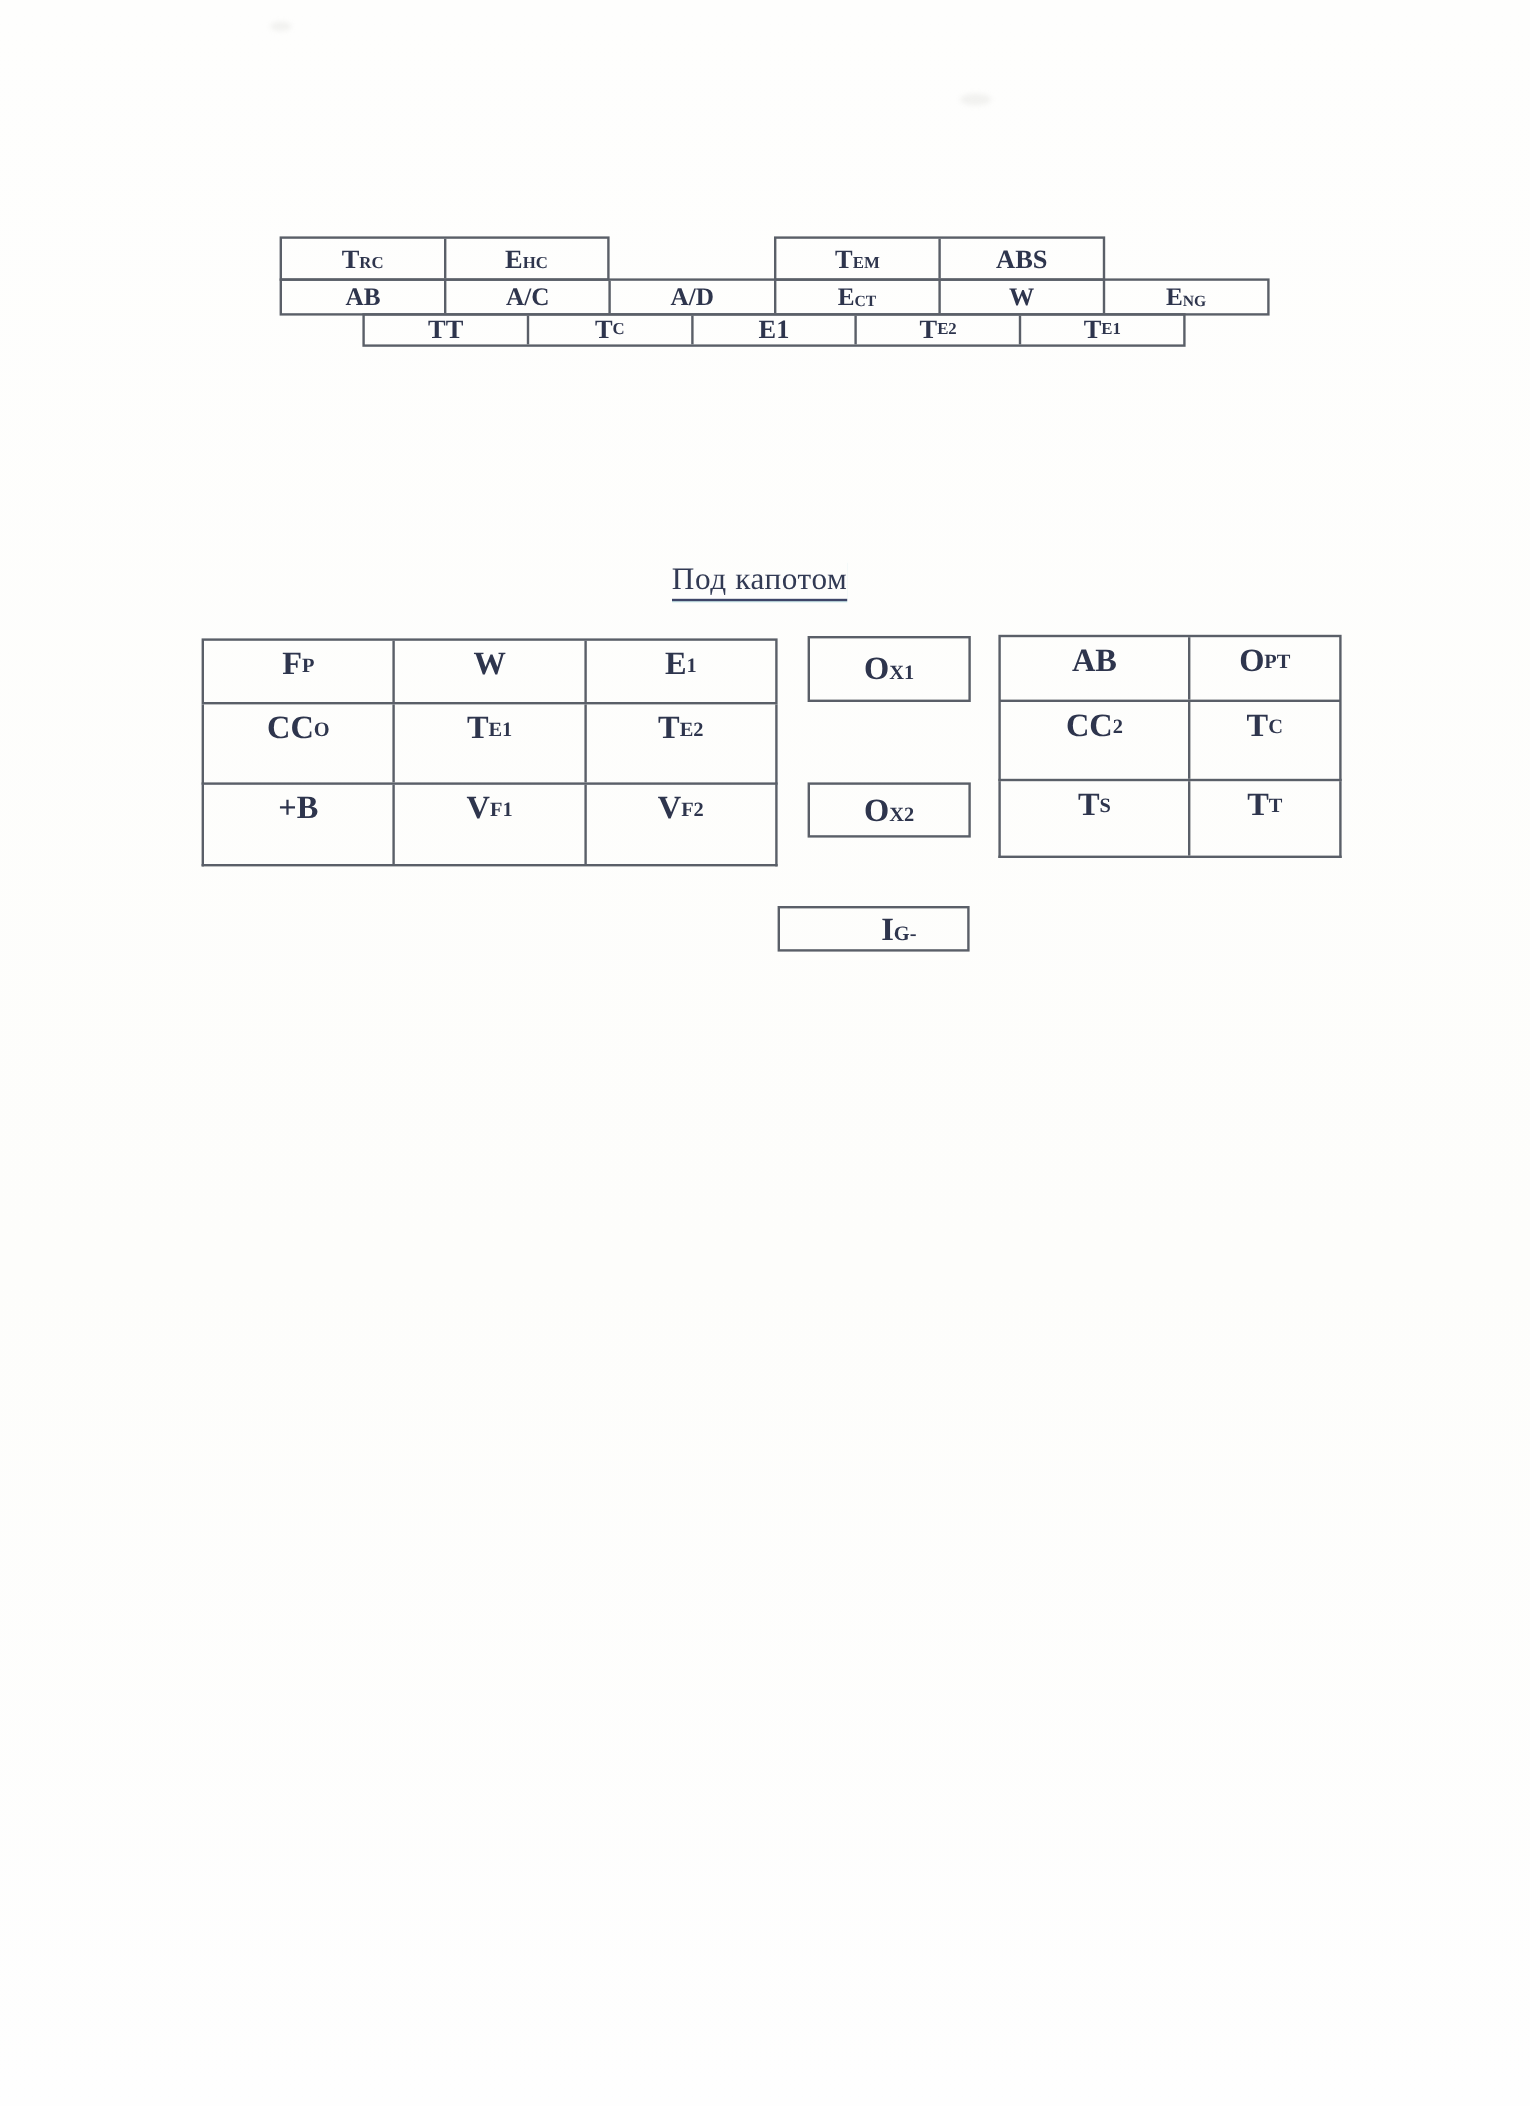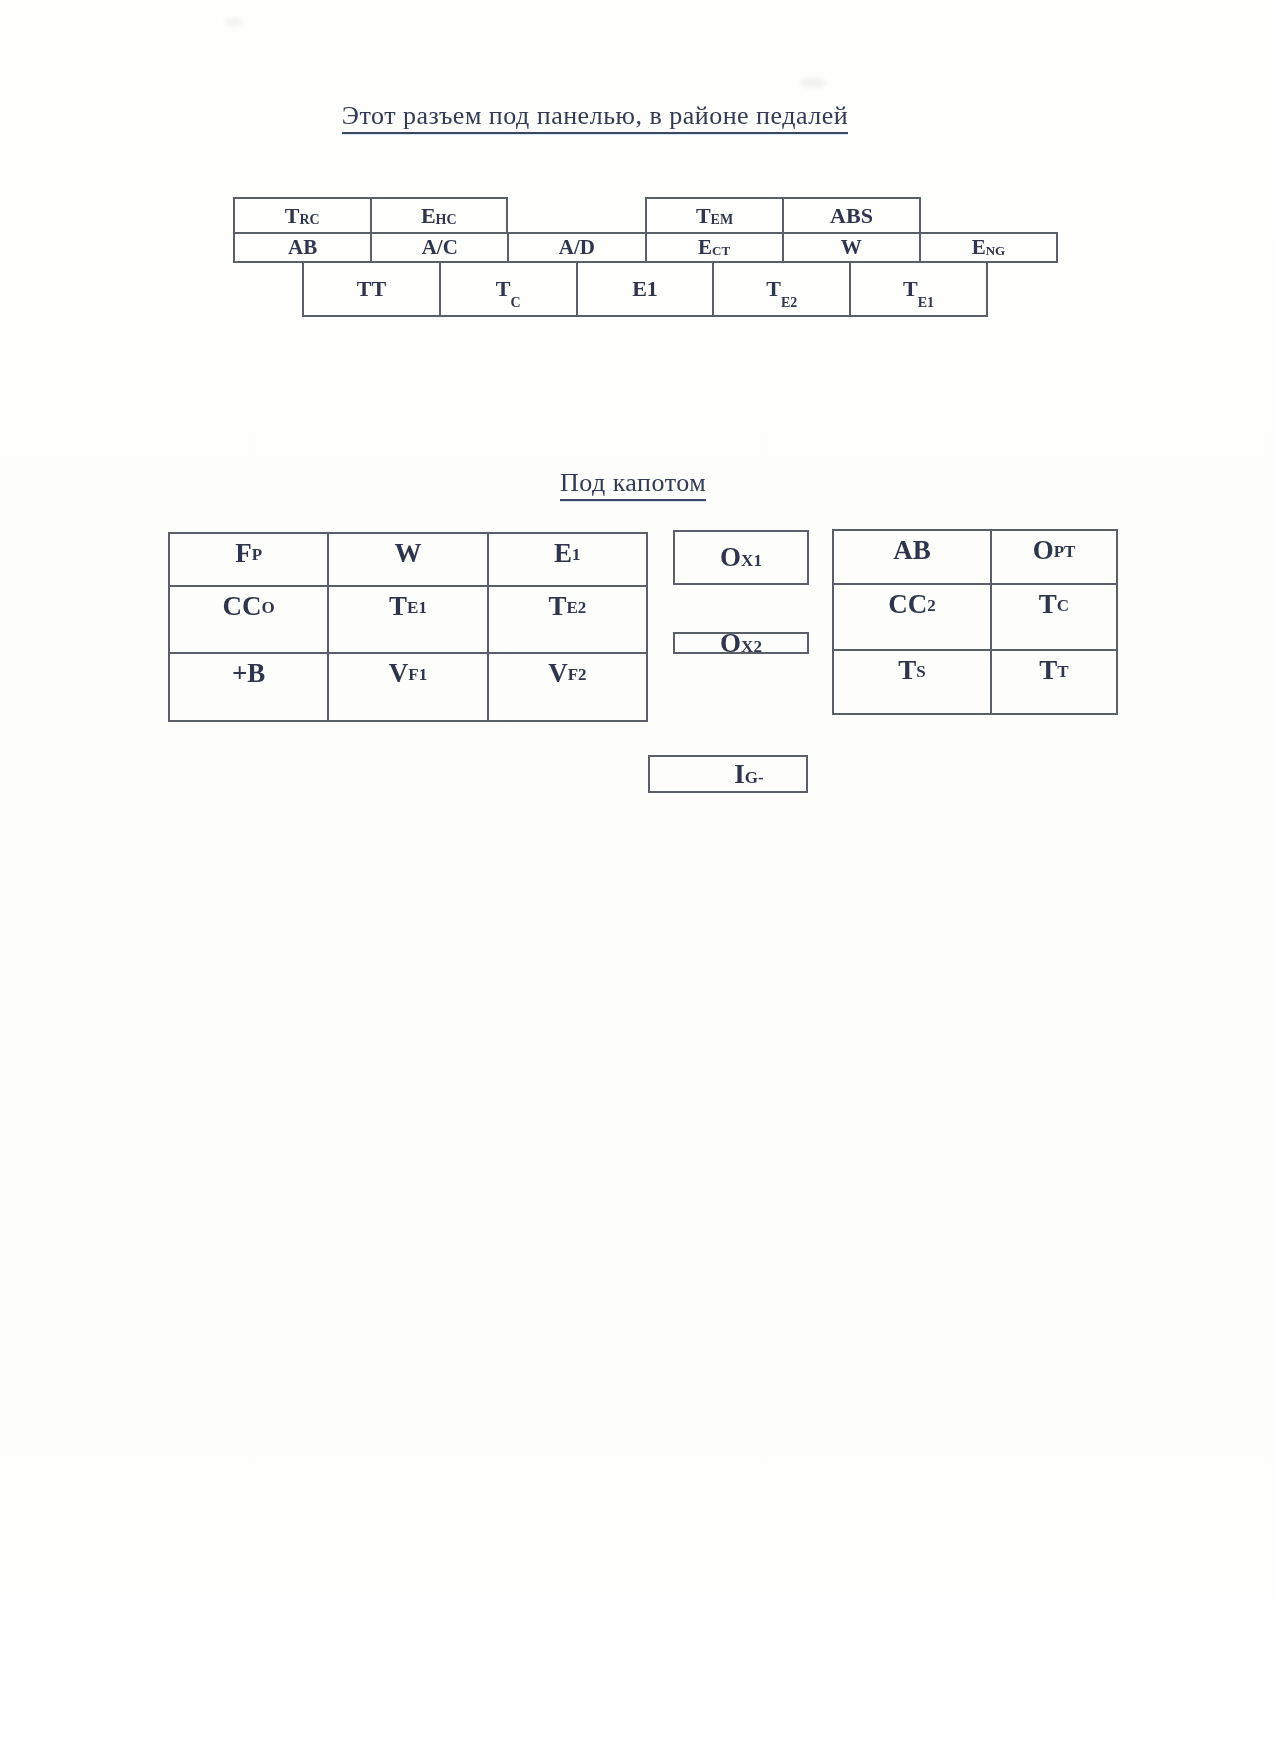--- a/index.html
+++ b/index.html
@@ -49,21 +49,21 @@
     white-space:nowrap;
   }
   .pinrow .cell:last-child{border-right:none;}
   .pinrow .cell .main{font-size:22px;line-height:1;}
   .pinrow .cell .sub{font-size:14px;line-height:1;align-self:flex-end;padding-bottom:5px;}
 
   
   #pedal-top-left {left:233px;top:197px;width:275px;height:37px;}
   #pedal-top-right{left:645px;top:197px;width:276px;height:37px;}
   #pedal-mid     {left:233px;top:232px;width:825px;height:31px;}
-  #pedal-bottom  {left:302px;top:261px;width:686px;height:56px;}
+  #pedal-bottom  {left:302px;top:261px;width:686px;height:28px;}
   #pedal-mid .cell .main{font-size:21px;}
   #pedal-mid .cell .sub{font-size:13px;padding-bottom:4px;text-align:center;}
 
   
   .hoodrow{
     position:absolute;
     display:flex;
     box-sizing:border-box;
     border-left:2px solid #5a5f68;
     border-right:2px solid #5a5f68;
@@ -103,34 +103,31 @@
   .solo{
     position:absolute;
     display:flex;justify-content:center;align-items:center;
     border:2px solid #5a5f68;
     box-sizing:border-box;
     color:#2e354d;font-weight:bold;white-space:nowrap;
   }
   .solo .main{font-size:27px;line-height:1;}
   .solo .sub{font-size:17px;line-height:1;margin-top:0;}
   #hood-ox1{left:673px;top:530px;width:136px;height:55px;}
-  #hood-ox2{left:673px;top:632px;width:136px;height:22px;}
+  #hood-ox2{left:673px;top:652px;width:136px;height:46px;}
   #hood-ig {left:648px;top:755px;width:160px;height:38px;padding-left:42px;}
 
   
   .smudge{position:absolute;border-radius:50%;background:rgba(190,190,185,.18);filter:blur(2px);}
 </style>
 </head>
 <body>
 
 <div class="paper">
 
-  <div class="doc-title" id="title-pedal">
-    <span class="underlined">Этот разъем под панелью, в районе педалей</span>
-  </div>
 
   <div class="pinrow" id="pedal-top-left">
       <div class="cell">
         <span class="main">T</span>
         <span class="sub">RC</span>
       </div>
       <div class="cell">
         <span class="main">E</span>
         <span class="sub">HC</span>
       </div>

